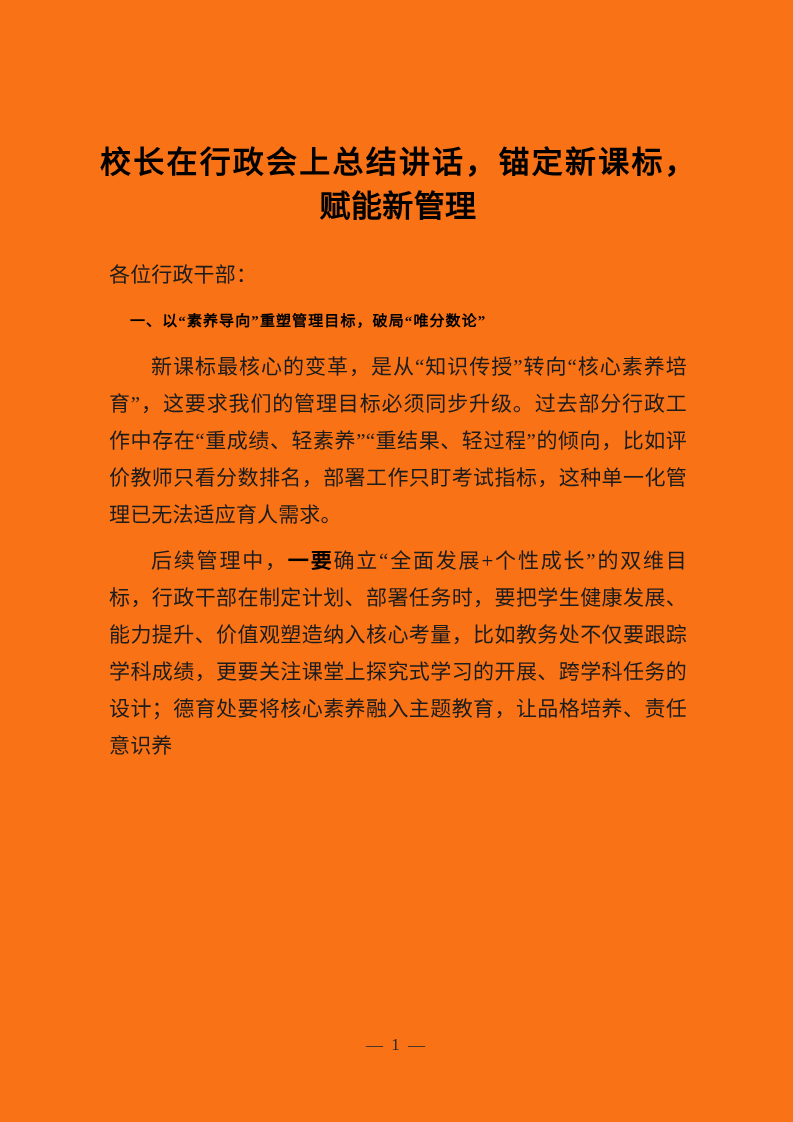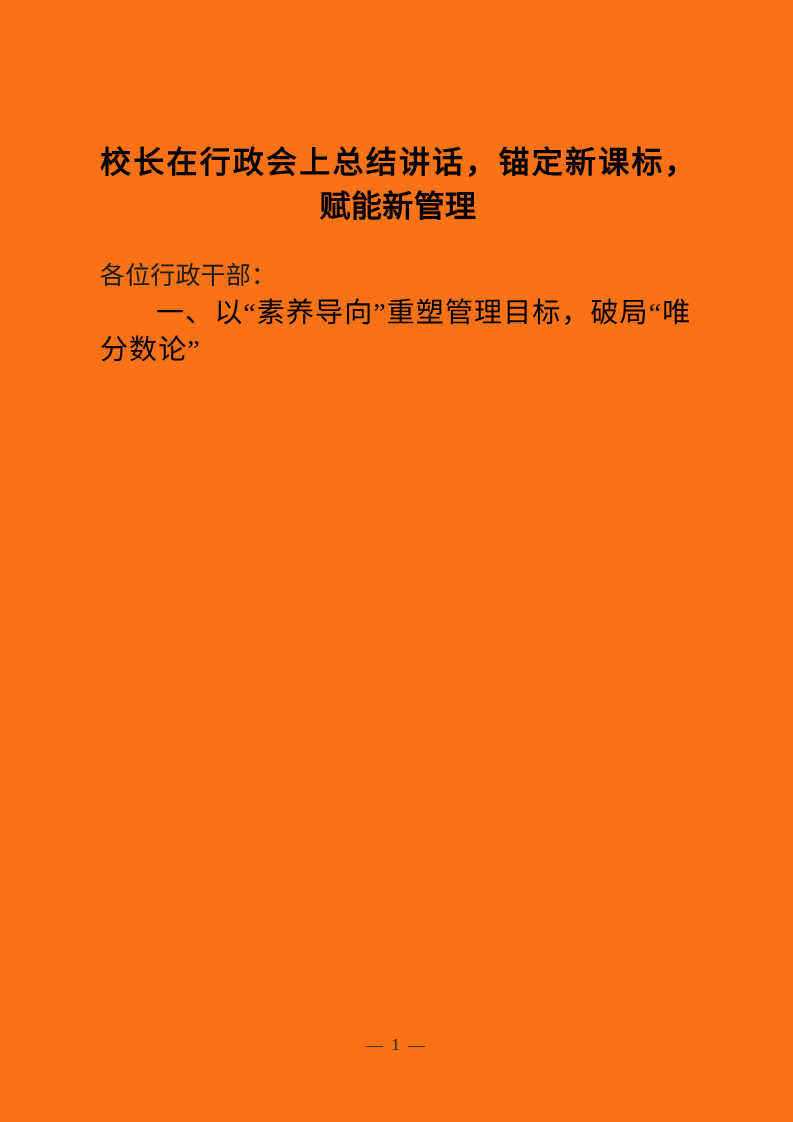--- a/index.html
+++ b/index.html
@@ -58,45 +58,45 @@
     text-align-last: justify;
     display: block;
   }
 
   
   .body-block {
     margin-top: 28px;
   }
 
   p.para {
-    margin: 0;
+    margin: 9px;
     font-family: "Liberation Serif", "DejaVu Serif", serif;
-    font-size: 25px;
+    font-size: 21px;
     line-height: 37px;
     text-align: justify;
     text-align-last: left;
     text-justify: inter-ideograph;
     color: #1c1c1c;
     letter-spacing: 0.15px;
   }
 
   p.indent {
     text-indent: 2em;
   }
 
   p.noindent {
     text-indent: 0;
   }
 
   p.heading {
     margin: 0;
     text-indent: 2em;
     font-family: "Liberation Serif", "DejaVu Serif", serif;
-    font-weight: 400;
-    font-size: 28px;
+    font-weight: 700;
+    font-size: 15px;
     line-height: 37px;
     letter-spacing: 1.1px;
     color: #000000;
     text-align: left;
   }
 
   b.inline-bold {
     font-weight: 700;
     color: #000000;
   }
@@ -128,21 +128,23 @@
     </h1>
 
     <div class="body-block">
 
       <p class="para noindent">各位行政干部：</p>
 
 
 
       <p class="heading">一、以“素养导向”重塑管理目标，破局“唯分数论”</p>
 
+      <p class="para indent">新课标最核心的变革，是从“知识传授”转向“核心素养培育”，这要求我们的管理目标必须同步升级。过去部分行政工作中存在“重成绩、轻素养”“重结果、轻过程”的倾向，比如评价教师只看分数排名，部署工作只盯考试指标，这种单一化管理已无法适应育人需求。</p>
 
+      <p class="para indent"><span>后续管理中，</span><b class="inline-bold">一要</b><span>确立“全面发展+个性成长”的双维目标，行政干部在制定计划、部署任务时，要把学生健康发展、能力提升、价值观塑造纳入核心考量，比如教务处不仅要跟踪学科成绩，更要关注课堂上探究式学习的开展、跨学科任务的设计；德育处要将核心素养融入主题教育，让品格培养、责任意识养</span></p>
 
     </div>
   </div>
 
   <div class="page-footer">
     <span>— 1 —</span>
   </div>
 
 </div>
 

